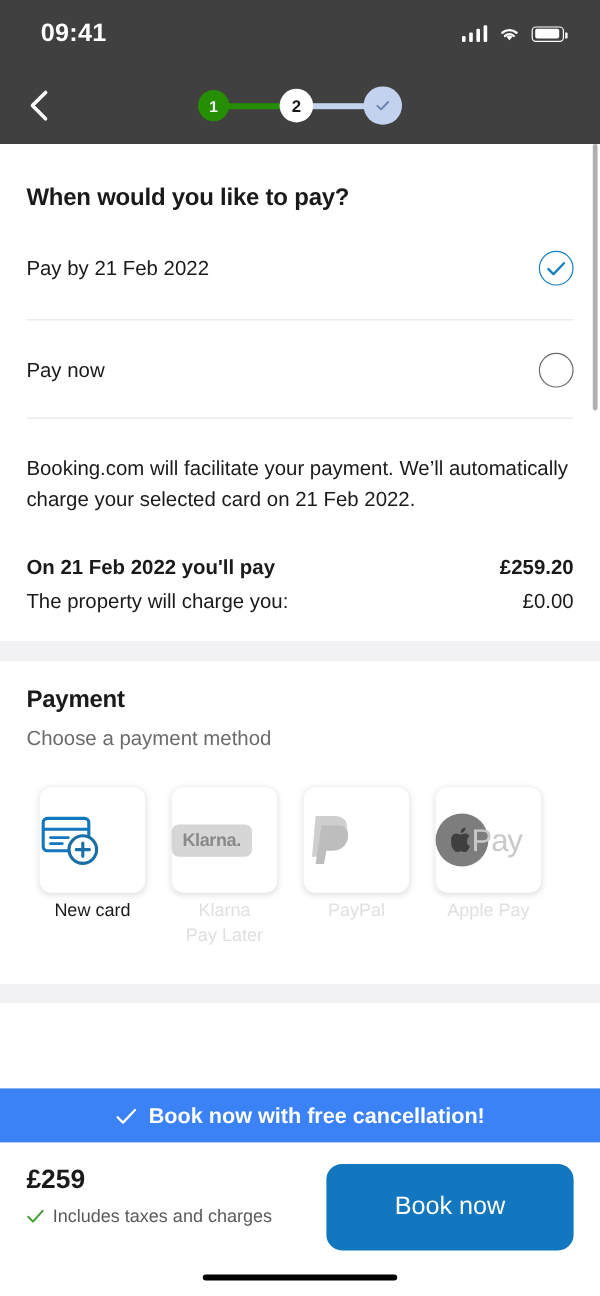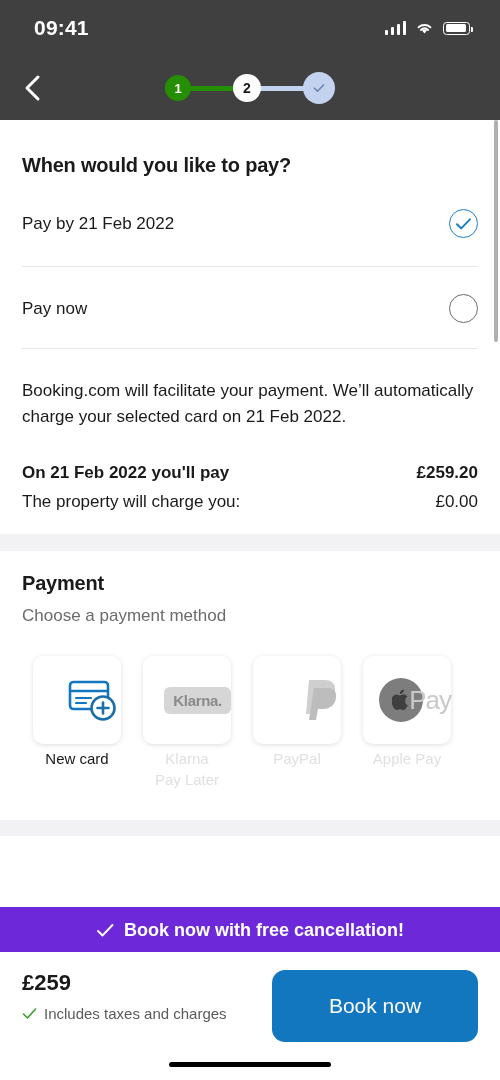--- a/index.html
+++ b/index.html
@@ -75,42 +75,42 @@
 
   .band { background:#f2f2f4; width:100%; }
 
   .sub-title { font-size:17px; color:#6b6b6b; }
 
   .methods { display:flex; padding:0 22px; gap:0; }
   .method { width:110px; display:flex; flex-direction:column; align-items:center; }
   .tile {
     width:88px; height:88px; background:#fff; border-radius:10px;
     box-shadow:0 1px 5px rgba(0,0,0,.13);
-    display:flex; align-items:center; justify-content:flex-end;
+    display:flex; align-items:center; justify-content:flex-start;
   }
   .method-label {
     margin-top:4px; font-size:15px; text-align:center;
     line-height:21px; color:#1a1a1a;
   }
   .method.faded .method-label { color:#e0e0e0; }
 
   .klarna-badge {
     background:#d6d6d6; color:#8a8a8a; font-size:15px; font-weight:bold;
     border-radius:6px; padding:5px 9px; letter-spacing:-.3px;
   }
   .applepay { display:flex; align-items:center; }
   .apple-circle {
     width:44px; height:44px; border-radius:50%; background:#7d7d7d;
     display:flex; align-items:center; justify-content:center;
     margin-right:-14px;
   }
   .apple-pay-text { font-size:26px; color:#c9c9c9; letter-spacing:-1px; }
 
   .greenbar {
-    background:#6d28d9; height:46px; width:100%;
+    background:#3b82f6; height:46px; width:100%;
     display:flex; align-items:center; justify-content:center; gap:9px;
   }
   .greenbar .txt { color:#fff; font-size:18px; font-weight:bold; }
 
   .footer {
     position:absolute; left:0; bottom:0; width:100%; height:128px;
     background:#fff; padding:18px 22px 0;
   }
   .footer-inner { display:flex; justify-content:space-between; align-items:flex-start; }
   .price { font-size:22px; font-weight:bold; color:#1a1a1a; }

